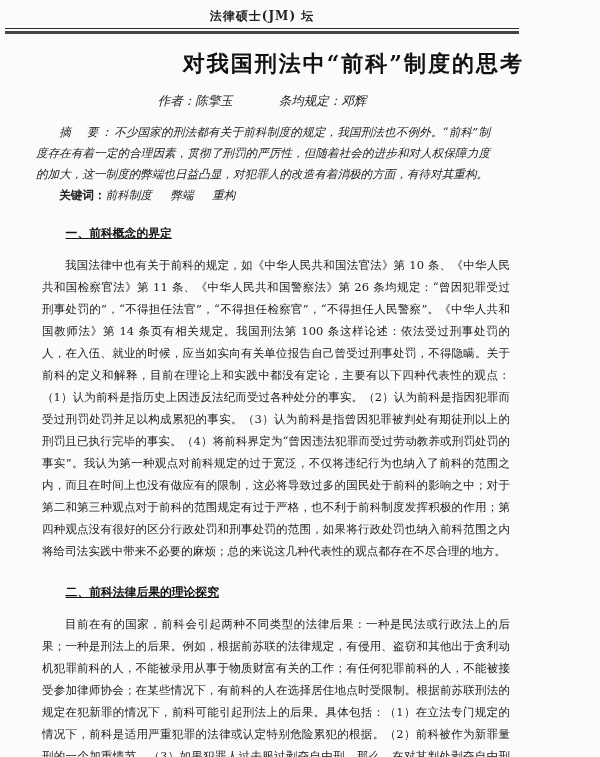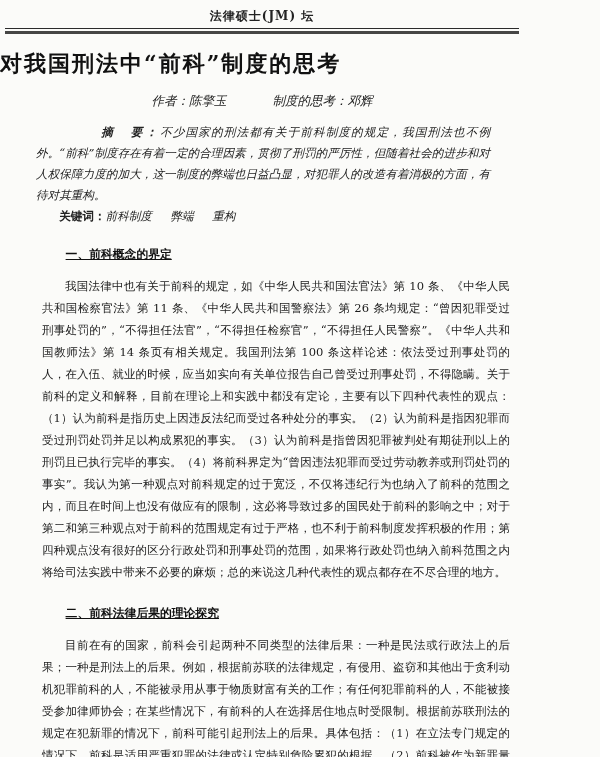--- a/index.html
+++ b/index.html
@@ -19,21 +19,21 @@
     font-weight: bold;
     padding-top: 8px;
     letter-spacing: 1px;
     color: #222;
   }
   .rule-wrap { width: 514px; margin: 3px auto 0 auto; }
   .rule-thin  { border-top: 1.5px solid #2b2b2b; }
   .rule-thick { border-top: 3px solid #262626; margin-top: 2px; opacity: 0.85; }
 
   .paper-title {
-    text-align: left;
+    text-align: right;
     font-size: 22px;
     font-weight: bold;
     letter-spacing: 2px;
     color: #111;
   }
 
   .byline {
     text-align: center;
     margin-top: 13px;
     font-size: 12.5px;
@@ -44,21 +44,21 @@
 
   .abstract {
     margin: 12px 34px 0 36px;
     font-size: 11.6px;
     line-height: 21px;
     font-style: italic;
     text-align: justify;
     text-indent: 2em;
     color: #222;
   }
-  .abstract-label { font-weight: bold; letter-spacing: 2px; margin-left: 42px; }
+  .abstract-label { font-weight: normal; letter-spacing: 2px; }
 
   .keywords {
     margin: 0 34px 0 36px;
     font-size: 11.6px;
     line-height: 21px;
     text-indent: 2em;
     font-style: italic;
     color: #222;
   }
   .keywords-label { font-weight: bold; font-style: normal; }
@@ -93,21 +93,21 @@
   <div class="journal-header">法律硕士(JM) 坛</div>
 
   <div class="rule-wrap">
     <div class="rule-thin"></div>
     <div class="rule-thick"></div>
   </div>
 
   <h1 class="paper-title">对我国刑法中“前科”制度的思考</h1>
 
   <div class="byline">
-    <span>作者：</span><span>陈擎玉</span><span class="byline-gap"></span><span>制度的思考：</span><span>邓辉</span>
+    <span>作者：</span><span>陈擎玉</span><span class="byline-gap"></span><span>条均规定：</span><span>邓辉</span>
   </div>
 
   <p class="abstract"><span class="abstract-label">摘　要：</span><span>不少国家的刑法都有关于前科制度的规定，我国刑法也不例外。“前科”制度存在有着一定的合理因素，贯彻了刑罚的严厉性，但随着社会的进步和对人权保障力度的加大，这一制度的弊端也日益凸显，对犯罪人的改造有着消极的方面，有待对其重构。</span></p>
 
   <p class="keywords"><span class="keywords-label">关键词：</span><span class="keyword-item">前科制度</span><span class="keyword-item">弊端</span><span class="keyword-item">重构</span></p>
 
   <div class="body-text">
 
     <h2 class="section-heading first">一、前科概念的界定</h2>
     <p class="para">我国法律中也有关于前科的规定，如《中华人民共和国法官法》第 10 条、《中华人民共和国检察官法》第 11 条、《中华人民共和国警察法》第 26 条均规定：“曾因犯罪受过刑事处罚的”，“不得担任法官”，“不得担任检察官”，“不得担任人民警察”。《中华人共和国教师法》第 14 条页有相关规定。我国刑法第 100 条这样论述：依法受过刑事处罚的人，在入伍、就业的时候，应当如实向有关单位报告自己曾受过刑事处罚，不得隐瞒。关于前科的定义和解释，目前在理论上和实践中都没有定论，主要有以下四种代表性的观点：（1）认为前科是指历史上因违反法纪而受过各种处分的事实。（2）认为前科是指因犯罪而受过刑罚处罚并足以构成累犯的事实。（3）认为前科是指曾因犯罪被判处有期徒刑以上的刑罚且已执行完毕的事实。（4）将前科界定为“曾因违法犯罪而受过劳动教养或刑罚处罚的事实”。我认为第一种观点对前科规定的过于宽泛，不仅将违纪行为也纳入了前科的范围之内，而且在时间上也没有做应有的限制，这必将导致过多的国民处于前科的影响之中；对于第二和第三种观点对于前科的范围规定有过于严格，也不利于前科制度发挥积极的作用；第四种观点没有很好的区分行政处罚和刑事处罚的范围，如果将行政处罚也纳入前科范围之内将给司法实践中带来不必要的麻烦；总的来说这几种代表性的观点都存在不尽合理的地方。</p>

